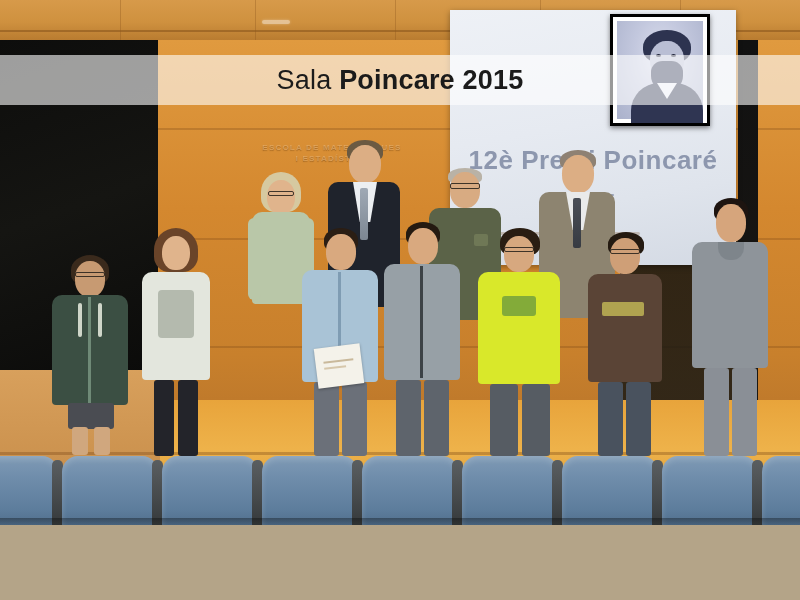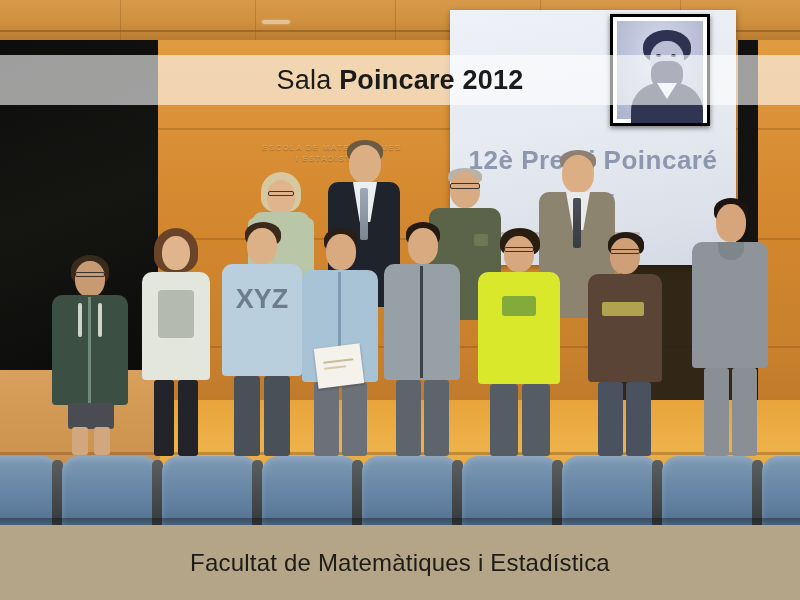--- a/index.html
+++ b/index.html
@@ -291,30 +291,20 @@
 
   <div class="person" style="left:140px;top:228px;width:72px;height:228px">
     <div class="hair" style="left:14px;top:0;width:44px;height:44px;background:#6a4429"></div>
     <div class="head" style="left:22px;top:8px;width:28px;height:34px;background:#e0b48c"></div>
     <div class="torso" style="left:2px;top:44px;width:68px;height:108px;background:#e3e6dd"></div>
     <div style="position:absolute;left:18px;top:62px;width:36px;height:48px;background:rgba(110,120,105,.40);border-radius:4px"></div>
     <div class="legs" style="left:14px;top:152px;width:20px;height:76px;background:#23242a"></div>
     <div class="legs" style="left:38px;top:152px;width:20px;height:76px;background:#23242a"></div>
   </div>
 
-  <div class="person" style="left:222px;top:222px;width:80px;height:234px">
-    <div class="hair" style="left:23px;top:0;width:36px;height:24px;background:#3b2a1b"></div>
-    <div class="head" style="left:25px;top:6px;width:30px;height:36px;background:#ddb187"></div>
-    <div class="torso" style="left:0px;top:42px;width:80px;height:112px;background:#b9cfdd"></div>
-    <div class="shirt-text" style="left:0;top:62px;font-size:27px">XYZ</div>
-    <div class="arm" style="left:0px;top:46px;width:14px;height:96px;background:#b9cfdd"></div>
-    <div class="arm" style="left:66px;top:46px;width:14px;height:96px;background:#b9cfdd"></div>
-    <div class="legs" style="left:12px;top:154px;width:26px;height:80px;background:#4a5058"></div>
-    <div class="legs" style="left:42px;top:154px;width:26px;height:80px;background:#4a5058"></div>
-  </div>
 
   <div class="person" style="left:302px;top:228px;width:76px;height:228px">
     <div class="hair" style="left:22px;top:0;width:34px;height:24px;background:#2b1e14"></div>
     <div class="head" style="left:24px;top:6px;width:30px;height:36px;background:#d9a97f"></div>
     <div class="torso" style="left:0px;top:42px;width:76px;height:112px;background:#a9c3d6"></div>
     <div style="position:absolute;left:36px;top:44px;width:3px;height:108px;background:#7f9cb3"></div>
     <div class="legs" style="left:12px;top:154px;width:25px;height:74px;background:#6b7079"></div>
     <div class="legs" style="left:40px;top:154px;width:25px;height:74px;background:#6b7079"></div>
     <div style="position:absolute;left:14px;top:118px;width:46px;height:40px;background:#f4f2ea;transform:rotate(-7deg);box-shadow:0 1px 3px rgba(0,0,0,.3)">
       <div style="position:absolute;left:8px;top:14px;width:30px;height:2px;background:#c9b99b"></div>
@@ -375,20 +365,19 @@
     <div class="armrest" style="left:552px"></div>
     <div class="seat" style="left:562px"></div>
     <div class="armrest" style="left:652px"></div>
     <div class="seat" style="left:662px"></div>
     <div class="armrest" style="left:752px"></div>
     <div class="seat" style="left:762px"></div>
   </div>
   <div class="seat-shadow"></div>
 
   <div class="title-strip">
-    <div class="title-text"><span>Sala </span><b>Poincare 2012</b></div>
+    <div class="title-text"><span>Sala </span><b>Poincare 2015</b></div>
   </div>
 
   <div class="caption-band">
-    <div class="caption-large">Facultat de Matemàtiques i Estadística</div>
   </div>
 
 </div>
 
 </body></html>

